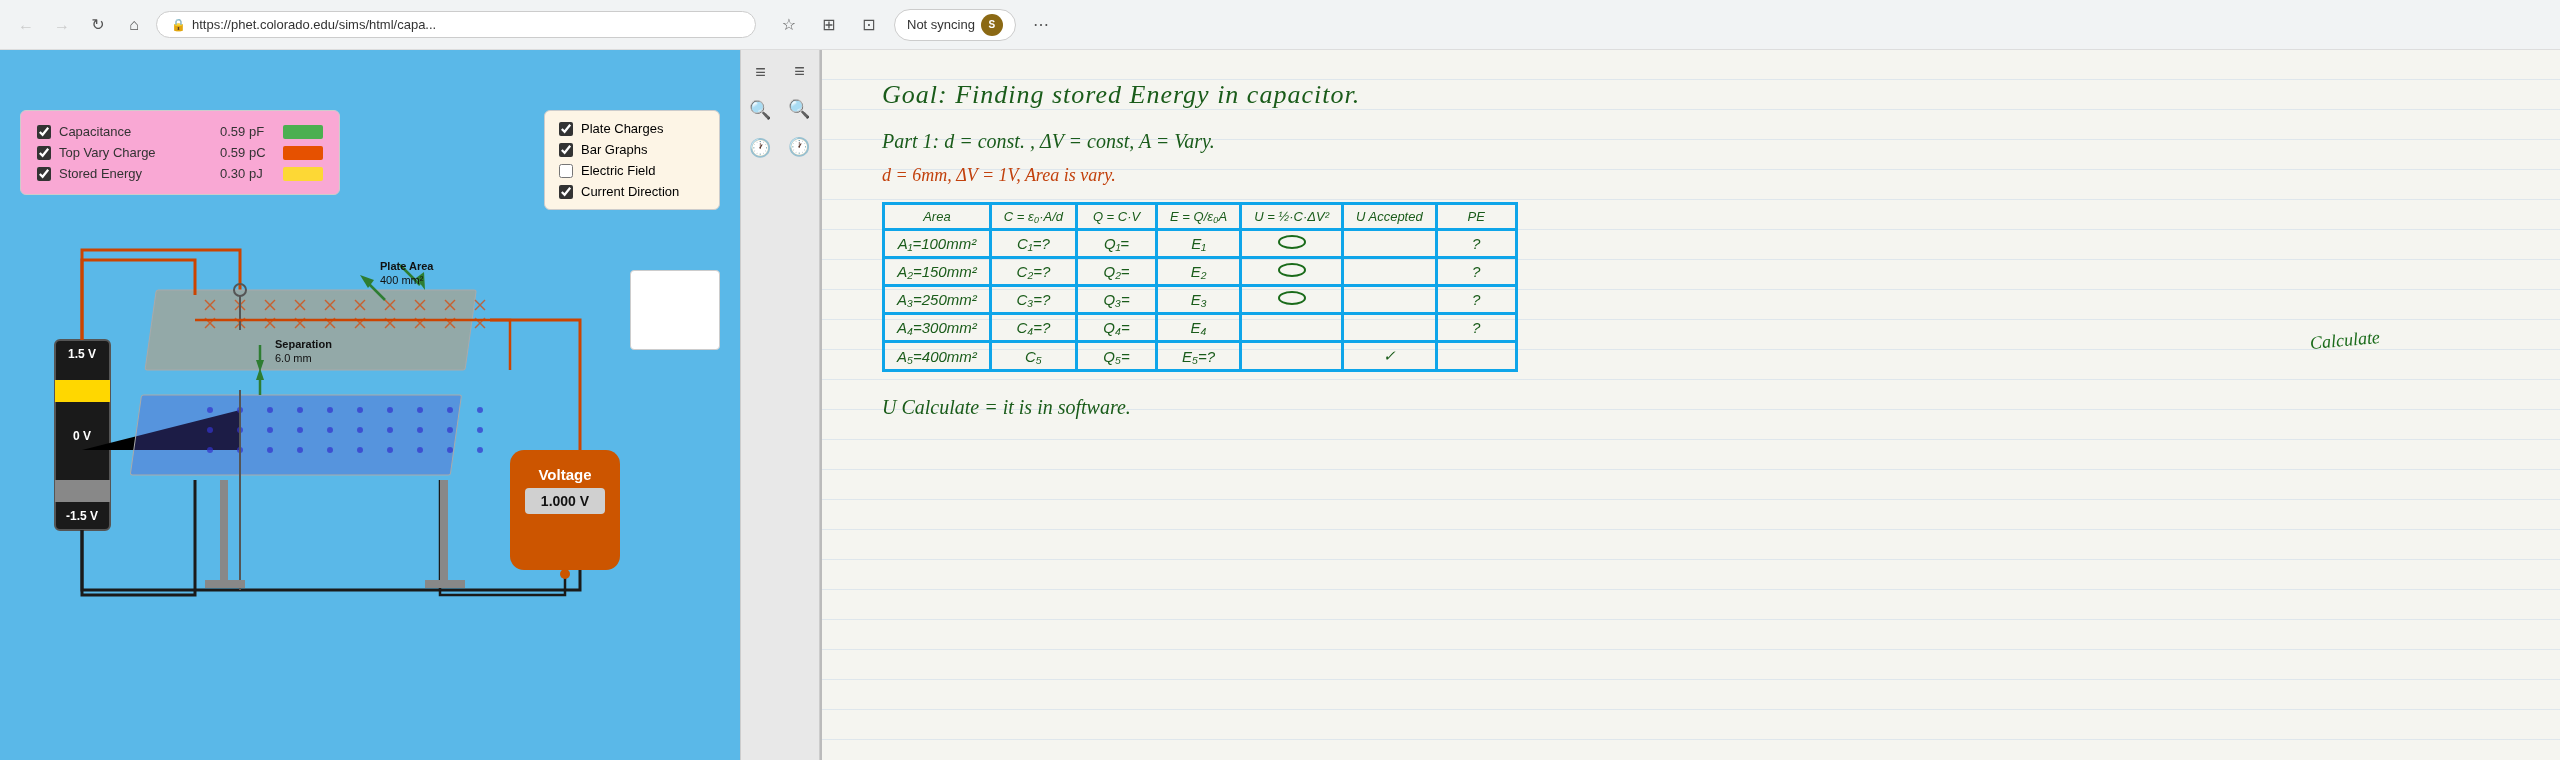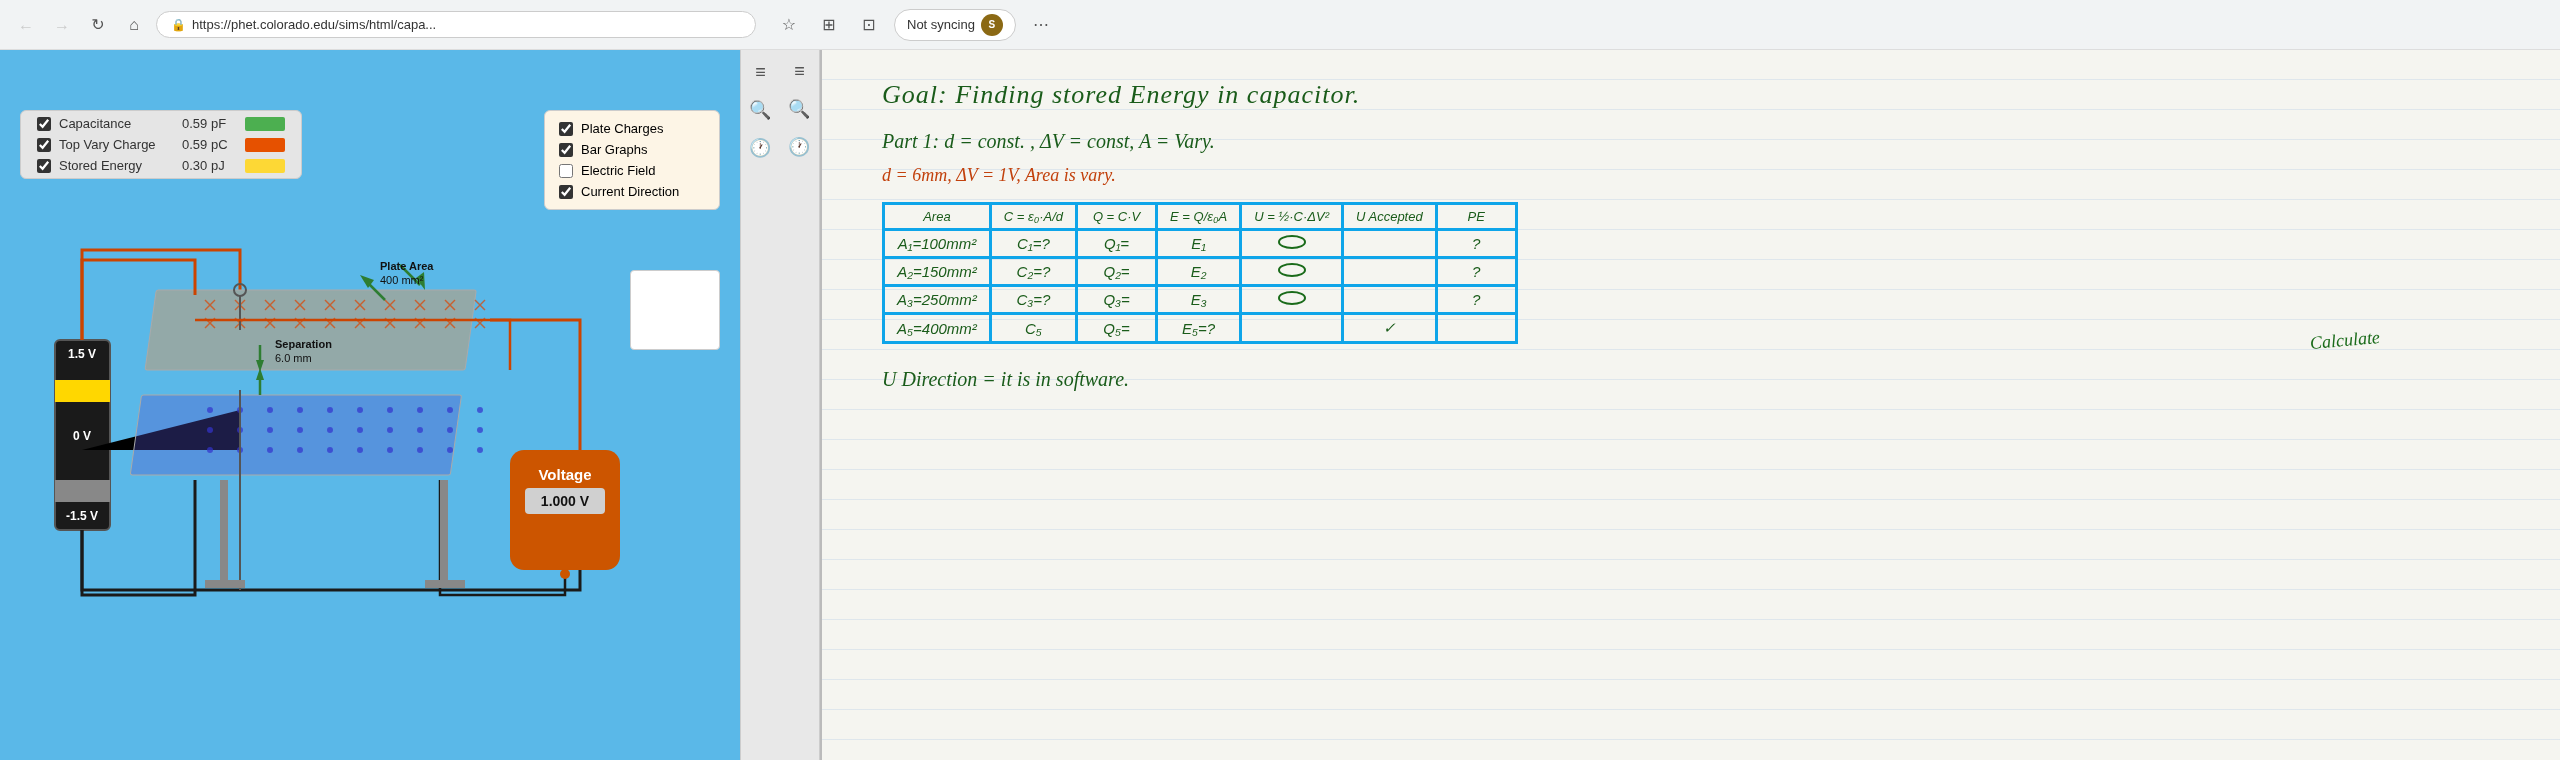--- a/index.html
+++ b/index.html
@@ -107,25 +107,25 @@
     .sidebar-strip-icon {
       width: 28px; height: 28px;
       display: flex; align-items: center; justify-content: center;
       color: #555; font-size: 18px; cursor: pointer;
     }
 
     
     #measurements-panel {
       position: absolute;
       top: 60px; left: 20px;
-      background: #e5e5e5;
+      background: #f9a8d4;
       border: 1px solid #ccc;
       border-radius: 6px;
-      padding: 5px 16px;
-      width: 282px;
+      padding: 13px 16px;
+      width: 320px;
     }
     .measurement-row {
       display: flex; align-items: center; gap: 8px;
       margin-bottom: 6px;
       font-size: 13px;
     }
     .measurement-row:last-child { margin-bottom: 0; justify-content: flex-end; }
     .meas-checkbox {
       width: 14px; height: 14px;
       accent-color: #333;
@@ -572,31 +572,40 @@
           <tr>
             <td>A₃=250mm²</td>
             <td>C₃=?</td>
             <td>Q₃=</td>
             <td>E₃</td>
             <td><span class="oval"></span></td>
             <td></td>
             <td>?</td>
           </tr>
           <tr>
+            <td>A₄=300mm²</td>
+            <td>C₄=?</td>
+            <td>Q₄=</td>
+            <td>E₄</td>
+            <td></td>
+            <td></td>
+            <td>?</td>
+          </tr>
+          <tr>
             <td>A₅=400mm²</td>
             <td>C₅</td>
             <td>Q₅=</td>
             <td>E₅=?</td>
             <td></td>
             <td>✓</td>
             <td></td>
           </tr>
         </tbody>
       </table>
 
       <div class="calc-overlay handwritten">Calculate</div>
 
-      <div class="notebook-footer handwritten">U Direction = it is in software.</div>
+      <div class="notebook-footer handwritten">U Calculate = it is in software.</div>
 
     </div>
   </div>
 
 </div>
 
 </body></html>

